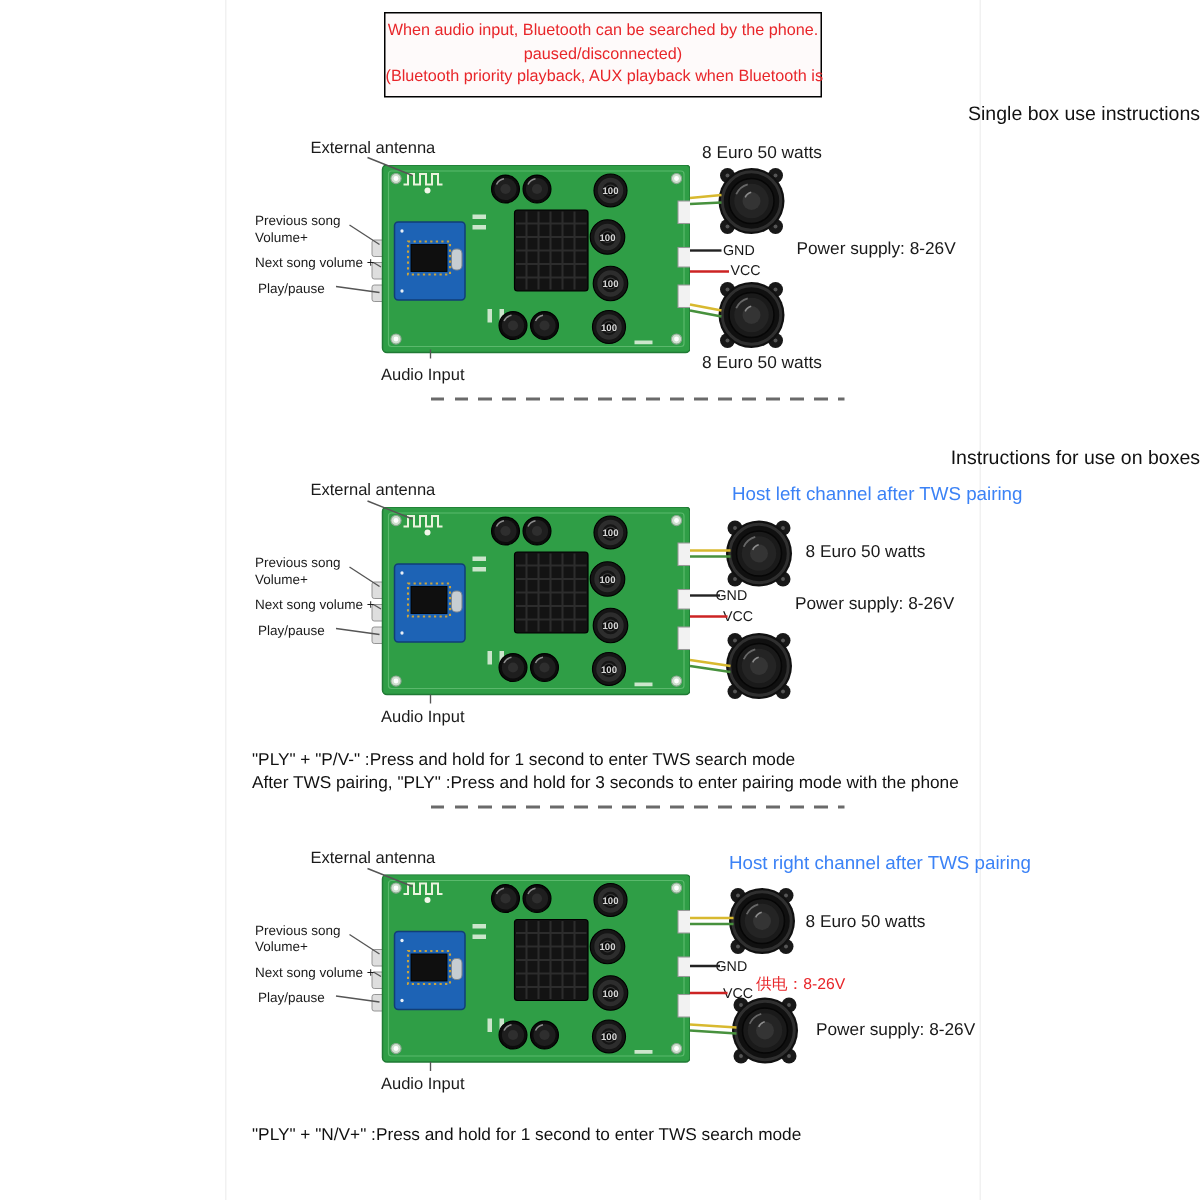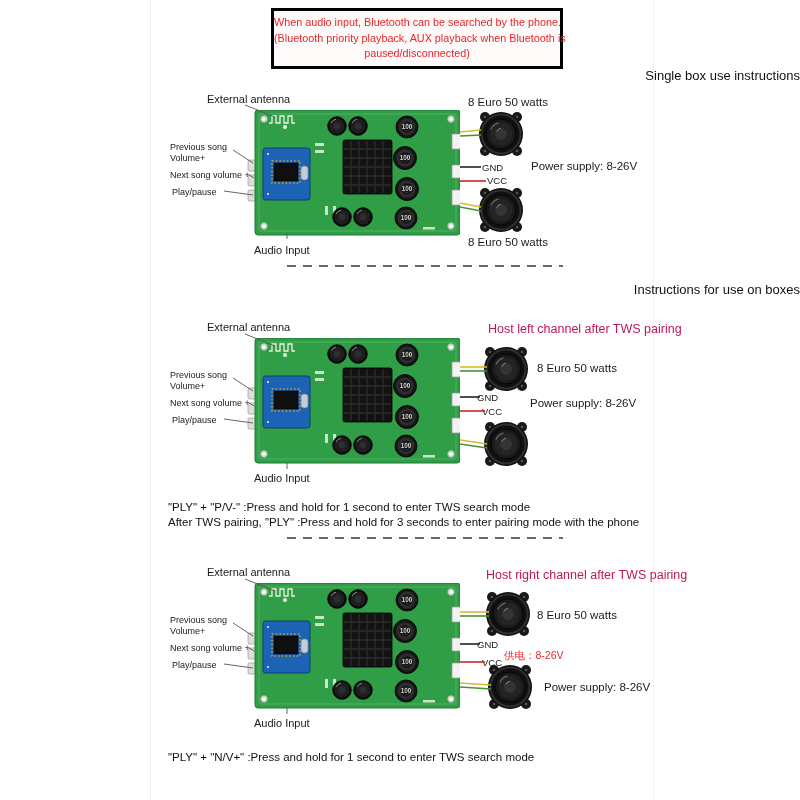--- a/index.html
+++ b/index.html
@@ -1,44 +1,44 @@
 <!DOCTYPE html>
 <html><head>
 <meta charset="utf-8">
 <style>
   body{margin:0;background:#ffffff}
   .page{position:relative;width:800px;height:800px;background:#fff;
         font-family:"Liberation Sans","DejaVu Sans",sans-serif;color:#1a1a1a;overflow:hidden}
   .edge{position:absolute;top:0;width:1px;height:800px;background:#f1f1f1}
   #edge-left{left:150px}#edge-right{left:653px}
 
-  .warning{position:absolute;left:271px;top:8px;width:292px;box-sizing:border-box;
-           border:3px solid #000000;background:#fefafa;color:#e8262a;
+  .warning{position:absolute;left:256px;top:8px;width:292px;box-sizing:border-box;
+           border:1px solid #000000;background:#fefafa;color:#e8262a;
            font-size:10.8px;line-height:1.45;text-align:center;padding:4px 0}
   .warning div{white-space:nowrap}
 
   .center-title{position:absolute;left:0;width:800px;text-align:right;font-size:13px;color:#111}
-  #title1{top:68px}#title2{top:282px}
+  #title1{top:68px}#title2{top:297px}
 
   .sec{position:absolute;left:0;width:800px;height:196px}
   #sec1{top:90px}#sec2{top:318px}#sec3{top:563px}
 
   .overlay{position:absolute;left:0;top:0;pointer-events:none}
 
   .lbl{position:absolute;font-size:11px;color:#1a1a1a;white-space:nowrap}
   .antenna{left:207px;top:3px}
   .board-slot{position:absolute;left:247px;top:20px;width:213px;height:152px}
   .speaker-slot{position:absolute;width:46px;height:48px}
   .ctrl{font-size:9px;line-height:1.2}
   .ctrl1{left:170px;top:52px}.ctrl2{left:170px;top:80px}.ctrl3{left:172px;top:97px}
   .audio{left:254px;top:154px}
   .tiny{font-size:9.5px}
   .power{font-size:11.5px}
   .spec{font-size:11.5px}
-  .rtitle{position:absolute;font-size:12.5px;color:#be185d;white-space:nowrap}
+  .rtitle{position:absolute;font-size:12.5px;color:#3b82f6;white-space:nowrap}
   #sec2 .rtitle{left:488px;top:4px}
   #sec3 .rtitle{left:486px;top:5px}
 
   .s1-spec-top{left:468px;top:6px}   .s1-spkA{left:478px;top:20px}
   .s1-gnd{left:482px;top:72px}       .s1-vcc{left:487px;top:85px}
   .s1-pow{left:531px;top:70px}       .s1-spkB{left:478px;top:96px}
   .s1-spec-bot{left:468px;top:146px}
 
   .s2-spkA{left:483px;top:27px}      .s2-spec{left:537px;top:44px}
   .s2-gnd{left:477px;top:74px}       .s2-vcc{left:482px;top:88px}
@@ -58,22 +58,22 @@
 </style>
 </head>
 <body>
 
 <div class="page">
   <div class="edge" id="edge-left"></div>
   <div class="edge" id="edge-right"></div>
 
   <div class="warning">
     <div>When audio input, Bluetooth can be searched by the phone.</div>
+    <div>paused/disconnected)</div>
     <div>(Bluetooth priority playback, AUX playback when Bluetooth is</div>
-    <div>paused/disconnected)</div>
   </div>
 
   <div class="center-title" id="title1">Single box use instructions</div>
 
   <div class="sec" id="sec1">
     <div class="lbl antenna">External antenna</div>
     <div class="board-slot">
 <svg width="213" height="152" viewBox="-8 0 213 152" xmlns="http://www.w3.org/2000/svg">
   <g>
     <rect x="-7" y="50" width="10" height="11" rx="1.5" fill="#dedede" stroke="#8a8a8a" stroke-width="0.6"></rect>

